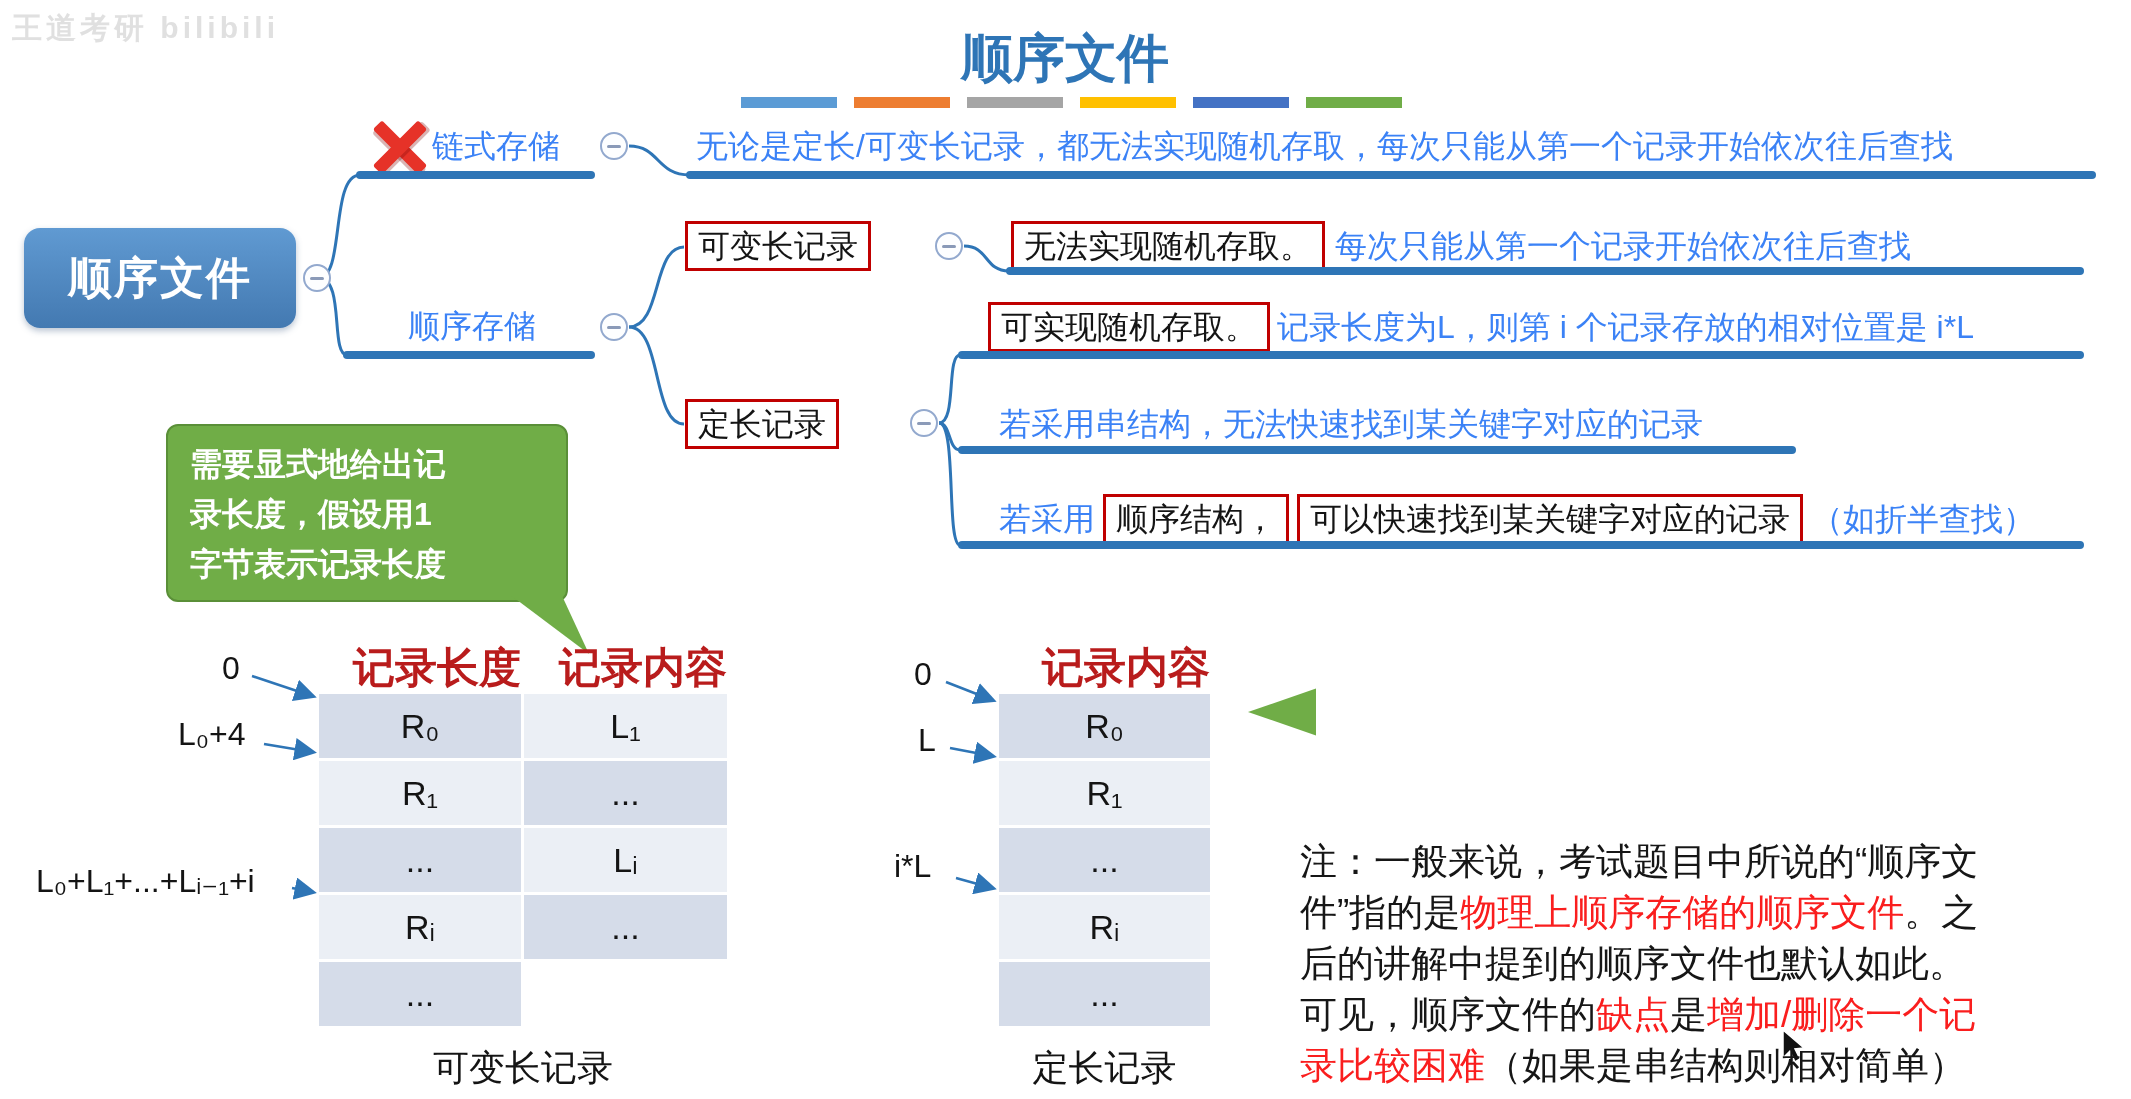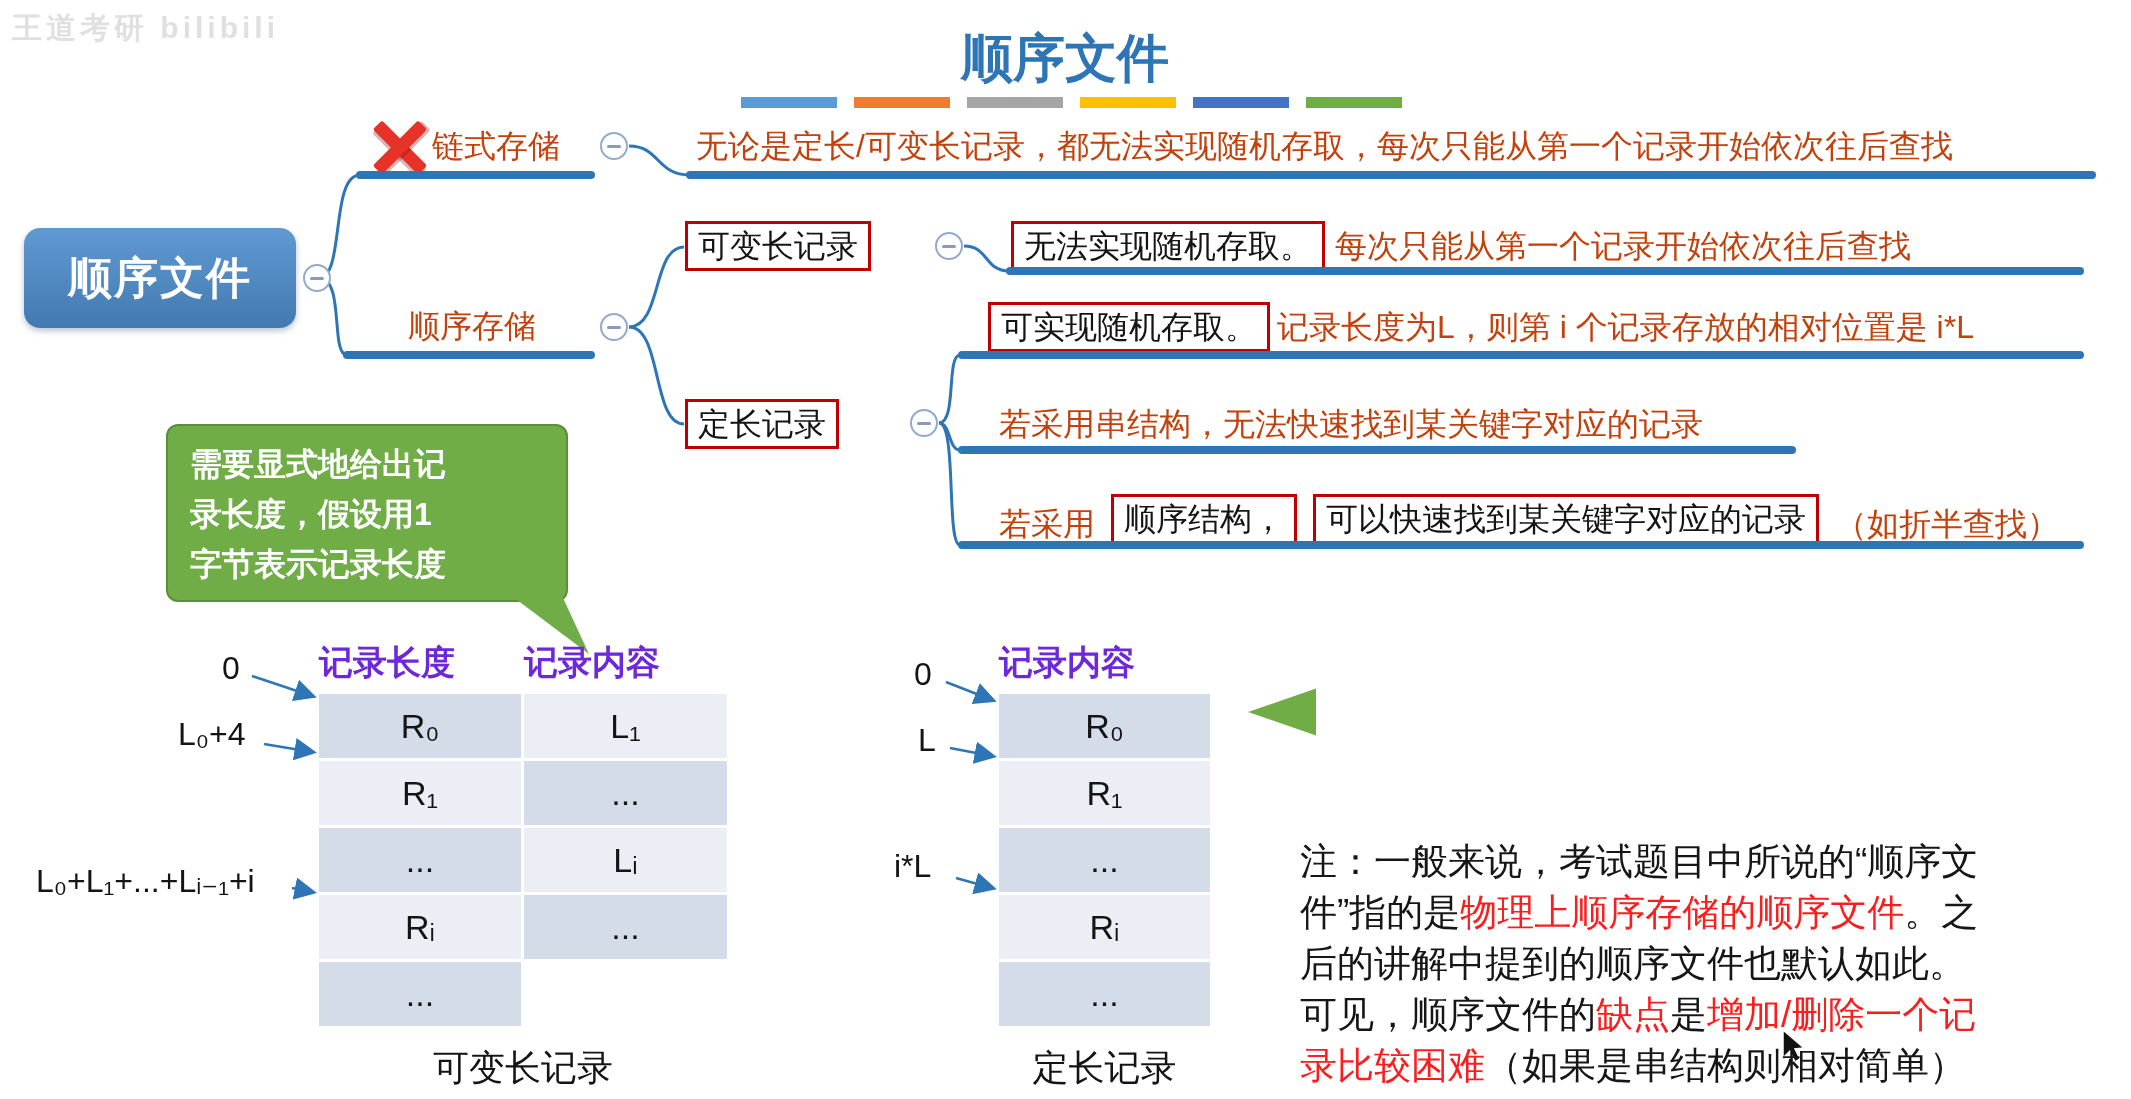--- a/index.html
+++ b/index.html
@@ -7,21 +7,21 @@
   body { font-family:"Liberation Sans","DejaVu Sans",sans-serif; }
   .stage { position:relative; width:2131px; height:1099px; background:#ffffff; overflow:hidden; }
   .abs { position:absolute; }
 
   .watermark { font-size:30px; font-weight:bold; color:#c7c7c7; opacity:.55; letter-spacing:4px; white-space:nowrap; }
 
   .title { font-size:52px; font-weight:bold; color:#2E75B6; text-align:center; white-space:nowrap; }
   .legend { display:flex; gap:17px; }
   .legend-seg { width:96px; height:11px; display:inline-block; }
 
-  .maptext { font-size:32px; color:#c2410c; white-space:nowrap; line-height:40px; }
+  .maptext { font-size:32px; color:#3b82f6; white-space:nowrap; line-height:40px; }
   .branch { position:absolute; height:8px; background:#2E75B6; border-radius:4px; }
   .minus { position:absolute; width:28px; height:28px; border:2px solid #93A9CE; border-radius:50%;
            background:#FDFEFF; display:flex; align-items:center; justify-content:center; cursor:pointer; }
   .minus::after { content:""; width:14px; height:3px; background:#8A9AB8; border-radius:2px; }
 
   .redbox { display:inline-flex; align-items:center; border:3px solid #C00000; padding:2px 10px;
             font-size:32px; line-height:40px; color:#141414; white-space:nowrap; }
   .mline { display:flex; align-items:center; gap:10px; }
 
   .rootnode { background:linear-gradient(180deg,#609AD2 0%,#4379B1 100%); border-radius:16px;
@@ -38,21 +38,21 @@
   .bubble { background:#70AD47; border:2px solid #5A8F38; border-radius:12px; color:#ffffff;
             white-space:pre-line; }
   .bubble-left  { font-size:32px; line-height:50px; padding:13px 22px;font-weight:bold; }
   .bubble-right { font-size:33px; line-height:52px; padding:9px 22px; }
   .tail { background:#70AD47; }
 
   .tbl { display:grid; gap:3px; }
   .cell { display:flex; align-items:center; justify-content:center; font-size:34px; color:#141414; }
   .row-a { background:#D5DCE9; }
   .row-b { background:#EBEFF5; }
-  .thead { font-size:34px; font-weight:bold; color:#6d28d9; text-align:left; white-space:nowrap; }
+  .thead { font-size:42px; font-weight:bold; color:#b91c1c; text-align:right; white-space:nowrap; }
   .offset { font-size:32px; color:#141414; white-space:nowrap; }
   .caption { font-size:36px; color:#141414; text-align:center; white-space:nowrap; }
 
   .note { font-size:37px; line-height:51px; color:#161616; }
   .note .red { color:#FA1E1E; }
 
   svg.layer { position:absolute; left:0; top:0; pointer-events:none; }
 </style>
 </head>
 <body>
@@ -126,21 +126,21 @@
     <span class="maptext">记录长度为L，则第 i 个记录存放的相对位置是 i*L</span>
   </div>
   <div class="branch" style="left:958px; top:351px; width:1126px;"></div>
 
   <div class="abs redbox" style="left:685px; top:399px;">定长记录</div>
   <div class="minus" style="left:910px; top:409px;"></div>
 
   <div class="abs maptext" style="left:999px; top:404px;">若采用串结构，无法快速找到某关键字对应的记录</div>
   <div class="branch" style="left:958px; top:446px; width:838px;"></div>
 
-  <div class="abs mline" style="left:999px; top:494px; gap:16px;align-items:flex-end;">
+  <div class="abs mline" style="left:999px; top:494px; gap:8px;">
     <span class="maptext">若采用</span>
     <span class="redbox">顺序结构，</span>
     <span class="redbox">可以快速找到某关键字对应的记录</span>
     <span class="maptext">（如折半查找）</span>
   </div>
   <div class="branch" style="left:958px; top:541px; width:1126px;"></div>
 
   <div class="abs bubble bubble-left" style="left:166px; top:424px; width:402px; height:178px;">需要显式地给出记
 录长度，假设用1
 字节表示记录长度</div>

